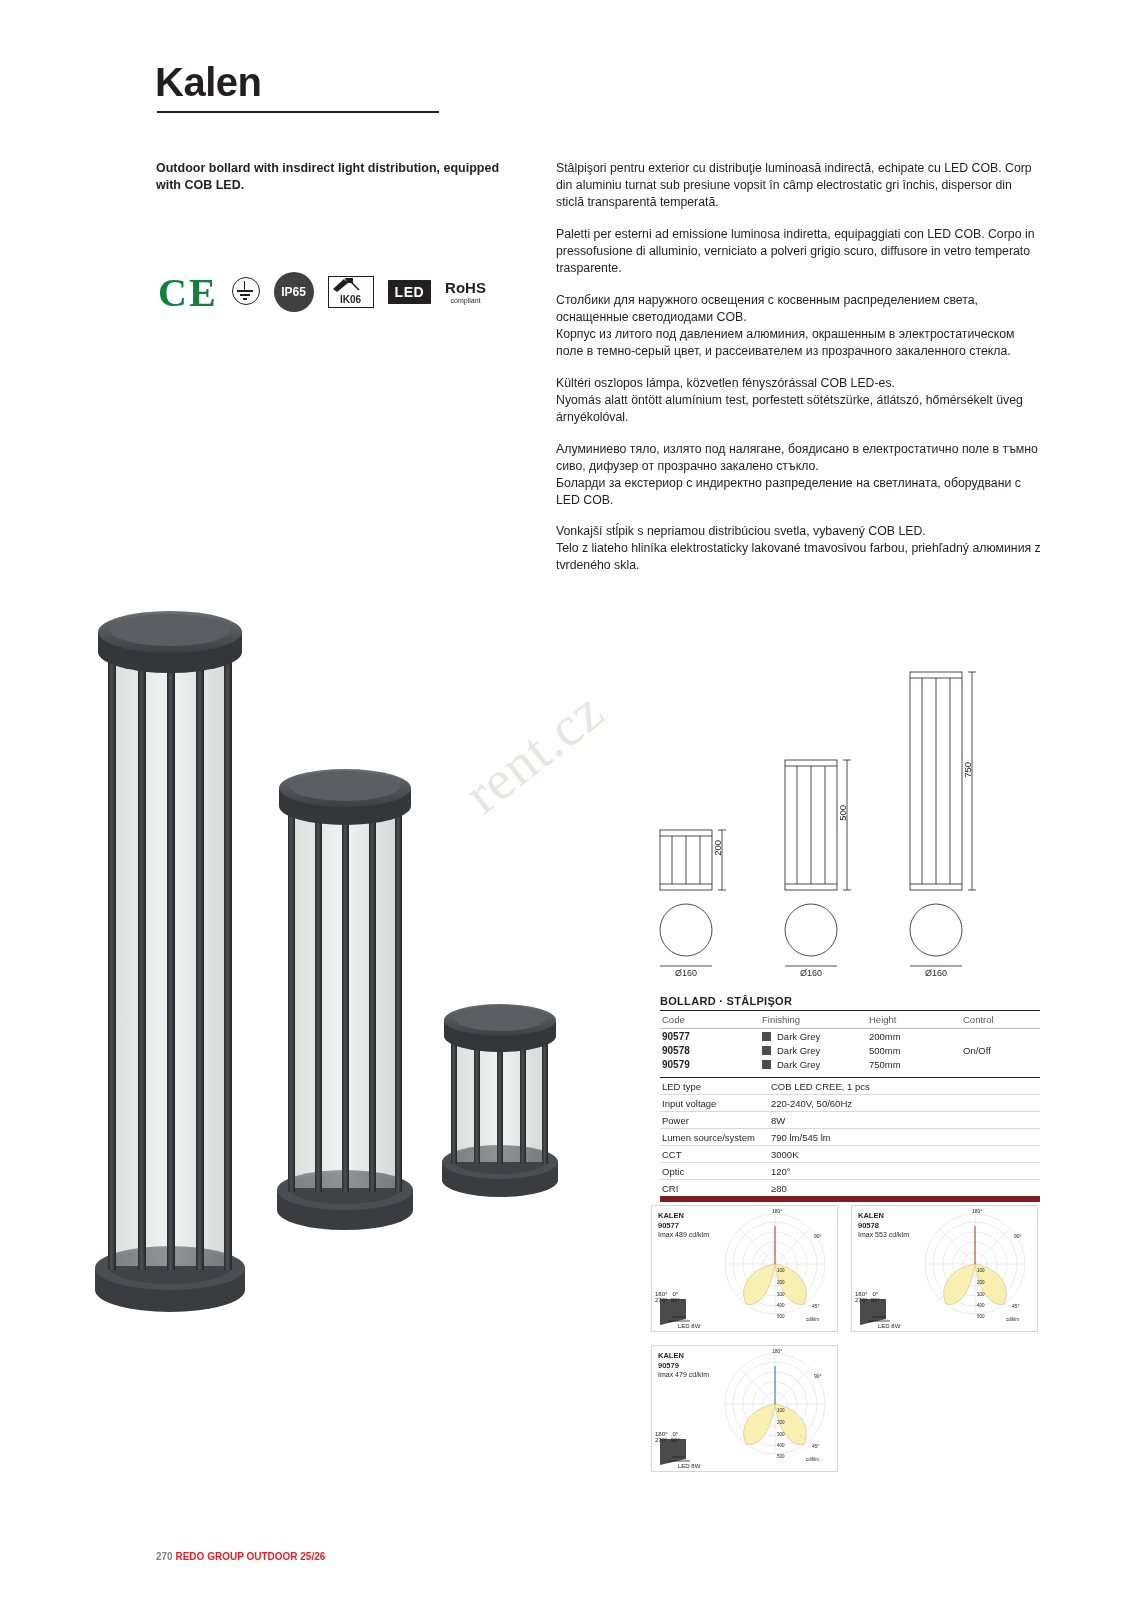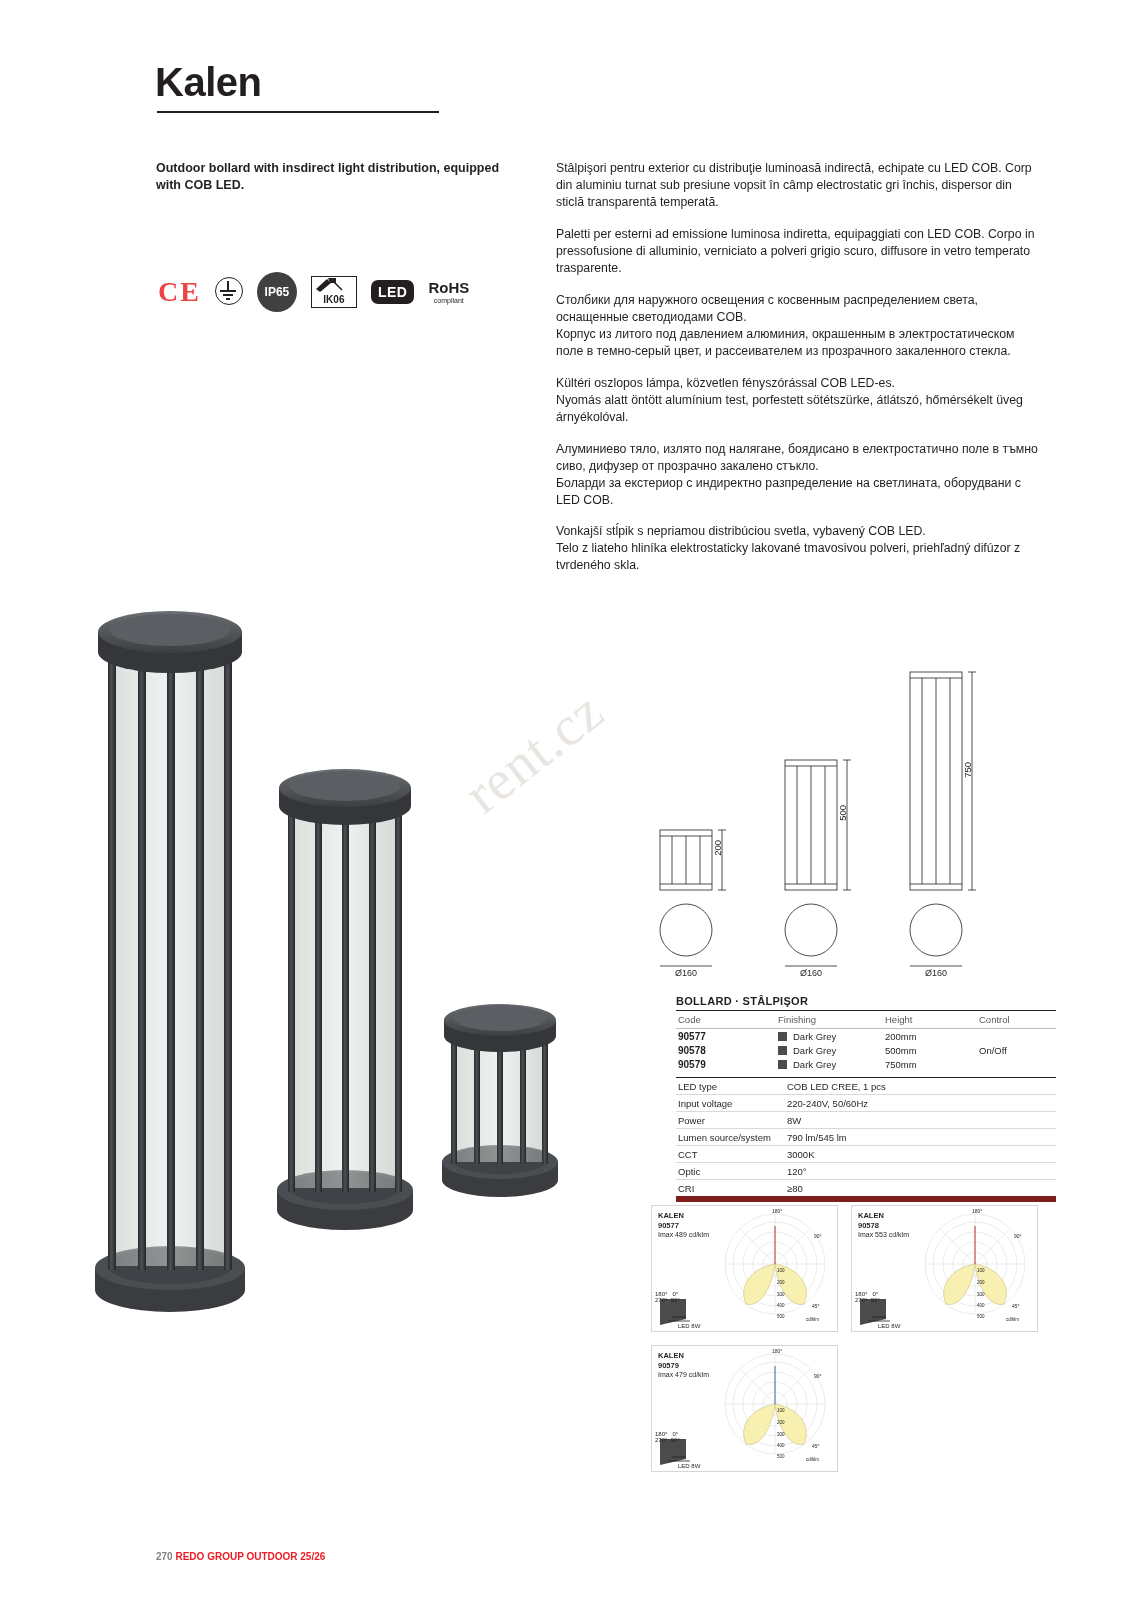--- a/index.html
+++ b/index.html
@@ -23,42 +23,42 @@
   .desc-left{
     position:absolute;left:156px;top:160px;width:370px;
     font-size:12.5px;line-height:1.35;font-weight:bold;color:#231f20;
   }
   .desc-left p{margin:0 0 2px 0;}
 
   
   .icons{
     position:absolute;left:158px;top:272px;height:40px;display:flex;align-items:center;gap:14px;
   }
-  .ce{font-size:28px;font-weight:bold;letter-spacing:2px;color:#ef4444;font-family:"Liberation Serif",serif;}
+  .ce{font-size:40px;font-weight:bold;letter-spacing:2px;color:#15803d;font-family:"Liberation Serif",serif;}
   .ico-earth{width:28px;height:30px;position:relative;}
   .ico-earth .c{position:absolute;left:0;top:0;width:26px;height:26px;border:1.6px solid #231f20;border-radius:50%;}
   .ico-earth .v{position:absolute;left:12px;top:4px;width:1.6px;height:9px;background:#231f20;}
   .ico-earth .h1{position:absolute;left:5px;top:13px;width:16px;height:1.6px;background:#231f20;}
   .ico-earth .h2{position:absolute;left:8px;top:17px;width:10px;height:1.6px;background:#231f20;}
   .ico-earth .h3{position:absolute;left:11px;top:21px;width:4px;height:1.6px;background:#231f20;}
   .ip65{
     width:40px;height:40px;border-radius:50%;background:#404040;color:#fff;
     display:flex;align-items:center;justify-content:center;font-size:12px;font-weight:bold;
   }
   .ik06{
     width:44px;height:30px;border:1.5px solid #231f20;position:relative;overflow:hidden;
     display:flex;align-items:flex-end;justify-content:center;
   }
   .ik06 .lbl{font-size:10px;font-weight:bold;line-height:1;padding-bottom:2px;}
   .ik06 .ham{
     position:absolute;left:2px;top:1px;width:30px;height:15px;
   }
   .ledbox{
     background:#231f20;color:#fff;font-size:14px;font-weight:bold;
-    padding:4px 7px;border-radius:7px;letter-spacing:0.5px;
+    padding:4px 7px;border-radius:1px;letter-spacing:0.5px;
   }
   .rohs{display:flex;flex-direction:column;align-items:center;line-height:1;}
   .rohs .r1{font-size:15px;font-weight:bold;}
   .rohs .r2{font-size:7px;margin-top:2px;}
 
   
   .desc-right{
     position:absolute;left:556px;top:160px;width:485px;
     font-size:12.3px;line-height:1.38;color:#231f20;
   }
@@ -74,21 +74,21 @@
     user-select:none;
   }
 
   
   .tech{position:absolute;left:650px;top:650px;width:390px;height:340px;}
   .dim-txt{position:absolute;font-size:9.5px;color:#231f20;}
   .dim-v{writing-mode:vertical-rl;transform:rotate(180deg);}
   .cap-lbl{position:absolute;font-size:9px;text-align:center;}
 
   
-  .tbl-wrap{position:absolute;left:676px;top:995px;width:380px;}
+  .tbl-wrap{position:absolute;left:660px;top:995px;width:380px;}
   .tbl-title{font-size:11px;font-weight:bold;letter-spacing:.3px;margin-bottom:3px;}
   table{border-collapse:collapse;width:380px;font-size:9.5px;}
   th{
     text-align:left;font-weight:normal;color:#58595b;font-size:9.5px;
     border-top:1px solid #231f20;border-bottom:1px solid #bcbec0;padding:3px 2px;
   }
   td{padding:1.5px 2px;vertical-align:top;}
   .code{font-weight:bold;font-size:10px;}
   .sw{display:inline-block;width:9px;height:9px;background:#4a4d50;margin-right:6px;vertical-align:-1px;}
   .spec-tbl{margin-top:0;}
@@ -166,21 +166,21 @@
     <div class="blk">
       <div>Kültéri oszlopos lámpa, közvetlen fényszórással COB LED-es.</div>
       <div>Nyomás alatt öntött alumínium test, porfestett sötétszürke, átlátszó, hőmérsékelt üveg árnyékolóval.</div>
     </div>
     <div class="blk">
       <div>Алуминиево тяло, излято под налягане, боядисано в електростатично поле в тъмно сиво, дифузер от прозрачно закалено стъкло.</div>
       <div>Боларди за екстериор с индиректно разпределение на светлината, оборудвани с LED COB.</div>
     </div>
     <div class="blk">
       <div>Vonkajší stĺpik s nepriamou distribúciou svetla, vybavený COB LED.</div>
-      <div>Telo z liateho hliníka elektrostaticky lakované tmavosivou polveri, priehľadný difúzor z tvrdeného skla.</div>
+      <div>Telo z liateho hliníka elektrostaticky lakované tmavosivou farbou, priehľadný алюминия z tvrdeného skla.</div>
     </div>
   </div>
 
   <div class="photo">
     <svg width="500" height="740" viewBox="0 0 500 740" xmlns="http://www.w3.org/2000/svg">
       <defs>
         <linearGradient id="capG" x1="0" y1="0" x2="0" y2="1">
           <stop offset="0%" stop-color="#6b6e72"></stop>
             <stop offset="100%" stop-color="#3c3e41"></stop>
         </linearGradient>

